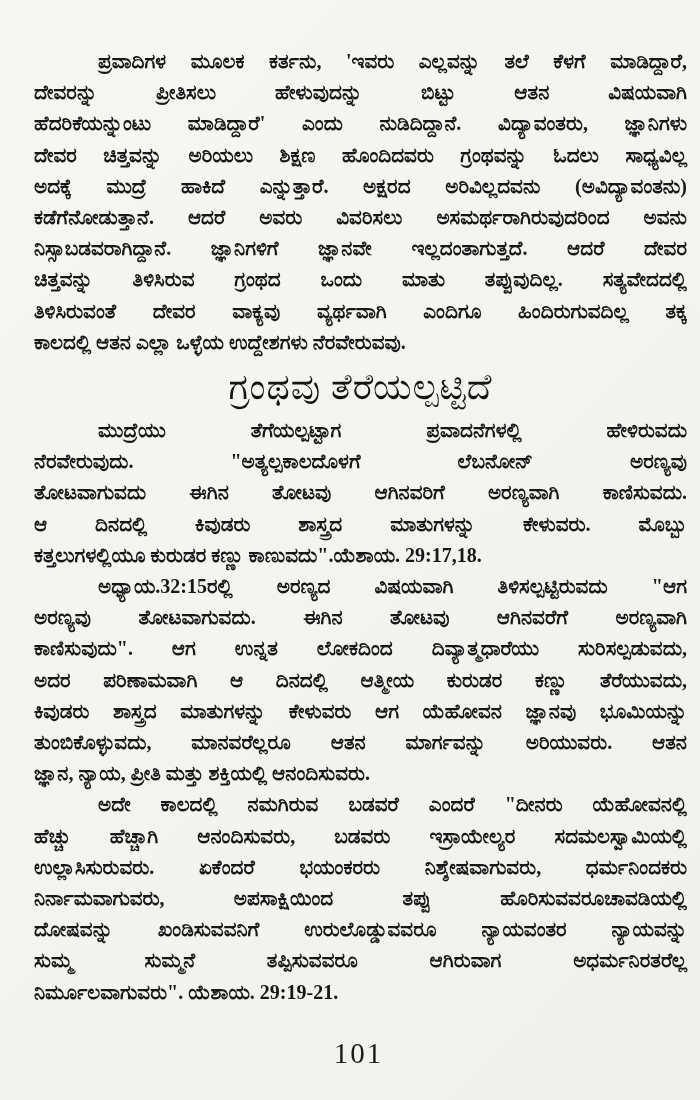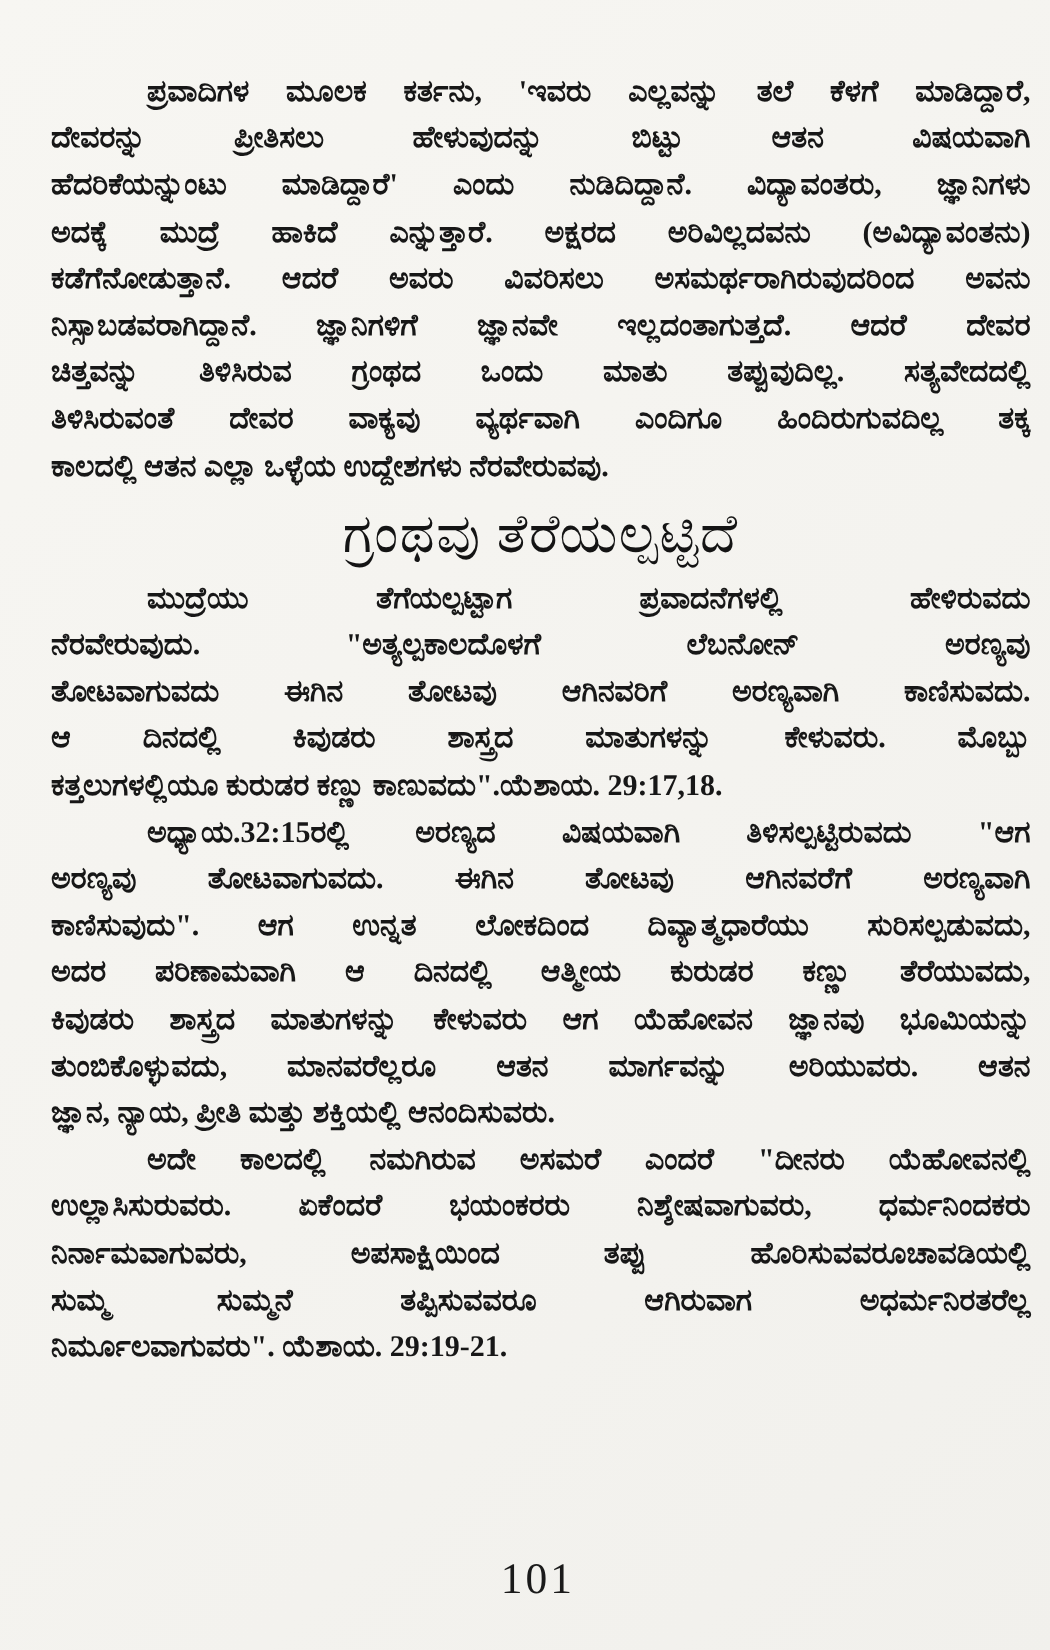--- a/index.html
+++ b/index.html
@@ -62,20 +62,21 @@
 </style>
 </head>
 <body>
 
 <div class="page">
   <div class="text-block">
     <div class="para">
         <div class="line jfull indent">ಪ್ರವಾದಿಗಳ ಮೂಲಕ ಕರ್ತನು, 'ಇವರು ಎಲ್ಲವನ್ನು ತಲೆ ಕೆಳಗೆ ಮಾಡಿದ್ದಾರೆ,</div>
         <div class="line jfull">ದೇವರನ್ನು ಪ್ರೀತಿಸಲು ಹೇಳುವುದನ್ನು ಬಿಟ್ಟು ಆತನ ವಿಷಯವಾಗಿ</div>
         <div class="line jfull">ಹೆದರಿಕೆಯನ್ನುಂಟು ಮಾಡಿದ್ದಾರೆ' ಎಂದು ನುಡಿದಿದ್ದಾನೆ. ವಿದ್ಯಾವಂತರು, ಜ್ಞಾನಿಗಳು</div>
+        <div class="line jfull">ದೇವರ ಚಿತ್ತವನ್ನು ಅರಿಯಲು ಶಿಕ್ಷಣ ಹೊಂದಿದವರು ಗ್ರಂಥವನ್ನು ಓದಲು ಸಾಧ್ಯವಿಲ್ಲ</div>
         <div class="line jfull">ಅದಕ್ಕೆ ಮುದ್ರೆ ಹಾಕಿದೆ ಎನ್ನುತ್ತಾರೆ. ಅಕ್ಷರದ ಅರಿವಿಲ್ಲದವನು (ಅವಿದ್ಯಾವಂತನು)</div>
         <div class="line jfull">ಕಡೆಗೆನೋಡುತ್ತಾನೆ. ಆದರೆ ಅವರು ವಿವರಿಸಲು ಅಸಮರ್ಥರಾಗಿರುವುದರಿಂದ ಅವನು</div>
         <div class="line jfull">ನಿಸ್ಸಾಬಡವರಾಗಿದ್ದಾನೆ. ಜ್ಞಾನಿಗಳಿಗೆ ಜ್ಞಾನವೇ ಇಲ್ಲದಂತಾಗುತ್ತದೆ. ಆದರೆ ದೇವರ</div>
         <div class="line jfull">ಚಿತ್ತವನ್ನು ತಿಳಿಸಿರುವ ಗ್ರಂಥದ ಒಂದು ಮಾತು ತಪ್ಪುವುದಿಲ್ಲ. ಸತ್ಯವೇದದಲ್ಲಿ</div>
         <div class="line jfull">ತಿಳಿಸಿರುವಂತೆ ದೇವರ ವಾಕ್ಯವು ವ್ಯರ್ಥವಾಗಿ ಎಂದಿಗೂ ಹಿಂದಿರುಗುವದಿಲ್ಲ ತಕ್ಕ</div>
         <div class="line">ಕಾಲದಲ್ಲಿ ಆತನ ಎಲ್ಲಾ ಒಳ್ಳೆಯ ಉದ್ದೇಶಗಳು ನೆರವೇರುವವು.</div>
       </div>
     <h2 class="heading">ಗ್ರಂಥವು ತೆರೆಯಲ್ಪಟ್ಟಿದೆ</h2>
     <div class="para">
         <div class="line jfull indent">ಮುದ್ರೆಯು ತೆಗೆಯಲ್ಪಟ್ಟಾಗ ಪ್ರವಾದನೆಗಳಲ್ಲಿ ಹೇಳಿರುವದು</div>
@@ -87,21 +88,23 @@
     <div class="para">
         <div class="line jfull indent">ಅಧ್ಯಾಯ.32:15ರಲ್ಲಿ ಅರಣ್ಯದ ವಿಷಯವಾಗಿ ತಿಳಿಸಲ್ಪಟ್ಟಿರುವದು "ಆಗ</div>
         <div class="line jfull">ಅರಣ್ಯವು ತೋಟವಾಗುವದು. ಈಗಿನ ತೋಟವು ಆಗಿನವರೆಗೆ ಅರಣ್ಯವಾಗಿ</div>
         <div class="line jfull">ಕಾಣಿಸುವುದು". ಆಗ ಉನ್ನತ ಲೋಕದಿಂದ ದಿವ್ಯಾತ್ಮಧಾರೆಯು ಸುರಿಸಲ್ಪಡುವದು,</div>
         <div class="line jfull">ಅದರ ಪರಿಣಾಮವಾಗಿ ಆ ದಿನದಲ್ಲಿ ಆತ್ಮೀಯ ಕುರುಡರ ಕಣ್ಣು ತೆರೆಯುವದು,</div>
         <div class="line jfull">ಕಿವುಡರು ಶಾಸ್ತ್ರದ ಮಾತುಗಳನ್ನು ಕೇಳುವರು ಆಗ ಯೆಹೋವನ ಜ್ಞಾನವು ಭೂಮಿಯನ್ನು</div>
         <div class="line jfull">ತುಂಬಿಕೊಳ್ಳುವದು, ಮಾನವರೆಲ್ಲರೂ ಆತನ ಮಾರ್ಗವನ್ನು ಅರಿಯುವರು. ಆತನ</div>
         <div class="line">ಜ್ಞಾನ, ನ್ಯಾಯ, ಪ್ರೀತಿ ಮತ್ತು ಶಕ್ತಿಯಲ್ಲಿ ಆನಂದಿಸುವರು.</div>
       </div>
     <div class="para">
-        <div class="line jfull indent">ಅದೇ ಕಾಲದಲ್ಲಿ ನಮಗಿರುವ ಅಸಮರೆ ಎಂದರೆ "ದೀನರು ಯೆಹೋವನಲ್ಲಿ</div>
+        <div class="line jfull indent">ಅದೇ ಕಾಲದಲ್ಲಿ ನಮಗಿರುವ ಬಡವರೆ ಎಂದರೆ "ದೀನರು ಯೆಹೋವನಲ್ಲಿ</div>
+        <div class="line jfull">ಹೆಚ್ಚು ಹೆಚ್ಚಾಗಿ ಆನಂದಿಸುವರು, ಬಡವರು ಇಸ್ರಾಯೇಲ್ಯರ ಸದಮಲಸ್ವಾಮಿಯಲ್ಲಿ</div>
         <div class="line jfull">ಉಲ್ಲಾಸಿಸುರುವರು. ಏಕೆಂದರೆ ಭಯಂಕರರು ನಿಶ್ಶೇಷವಾಗುವರು, ಧರ್ಮನಿಂದಕರು</div>
         <div class="line jfull">ನಿರ್ನಾಮವಾಗುವರು, ಅಪಸಾಕ್ಷಿಯಿಂದ ತಪ್ಪು ಹೊರಿಸುವವರೂಚಾವಡಿಯಲ್ಲಿ</div>
+        <div class="line jfull">ದೋಷವನ್ನು ಖಂಡಿಸುವವನಿಗೆ ಉರುಲೊಡ್ಡುವವರೂ ನ್ಯಾಯವಂತರ ನ್ಯಾಯವನ್ನು</div>
         <div class="line jfull">ಸುಮ್ಮ ಸುಮ್ಮನೆ ತಪ್ಪಿಸುವವರೂ ಆಗಿರುವಾಗ ಅಧರ್ಮನಿರತರೆಲ್ಲ</div>
         <div class="line">ನಿರ್ಮೂಲವಾಗುವರು". ಯೆಶಾಯ. 29:19-21.</div>
       </div>
   </div>
   <div class="page-number">101</div>
 </div>
 
 </body></html>

